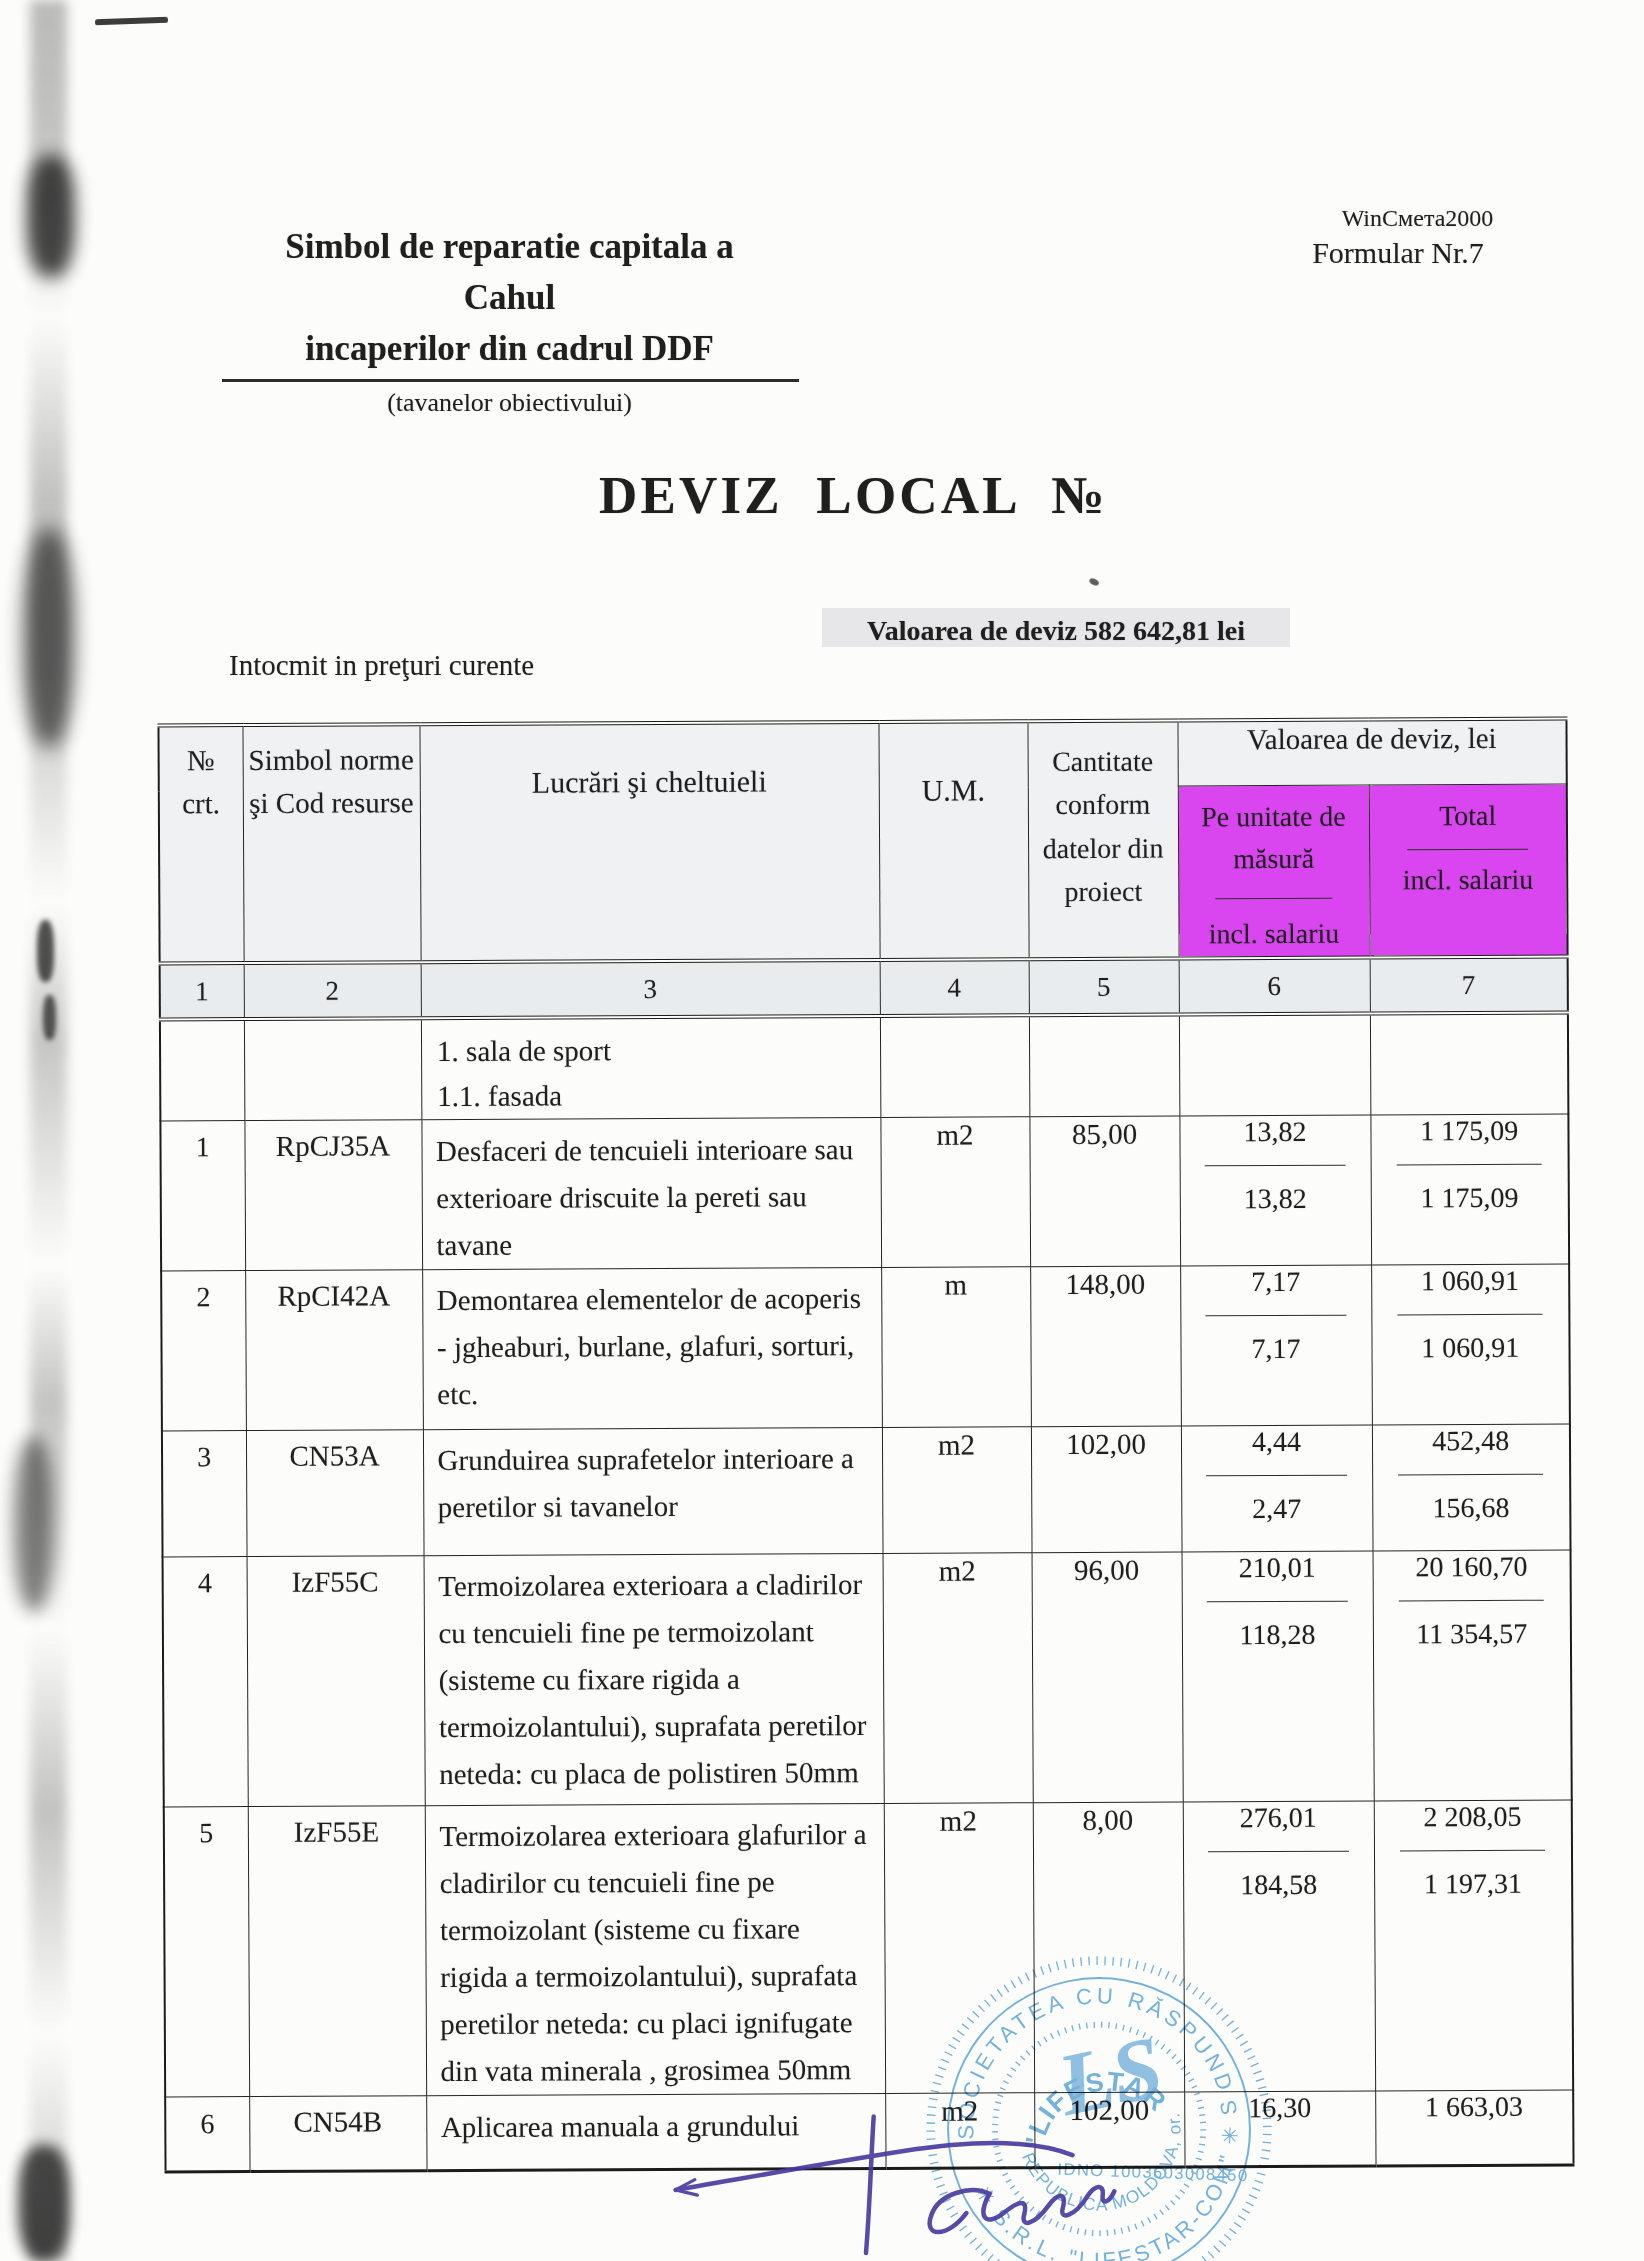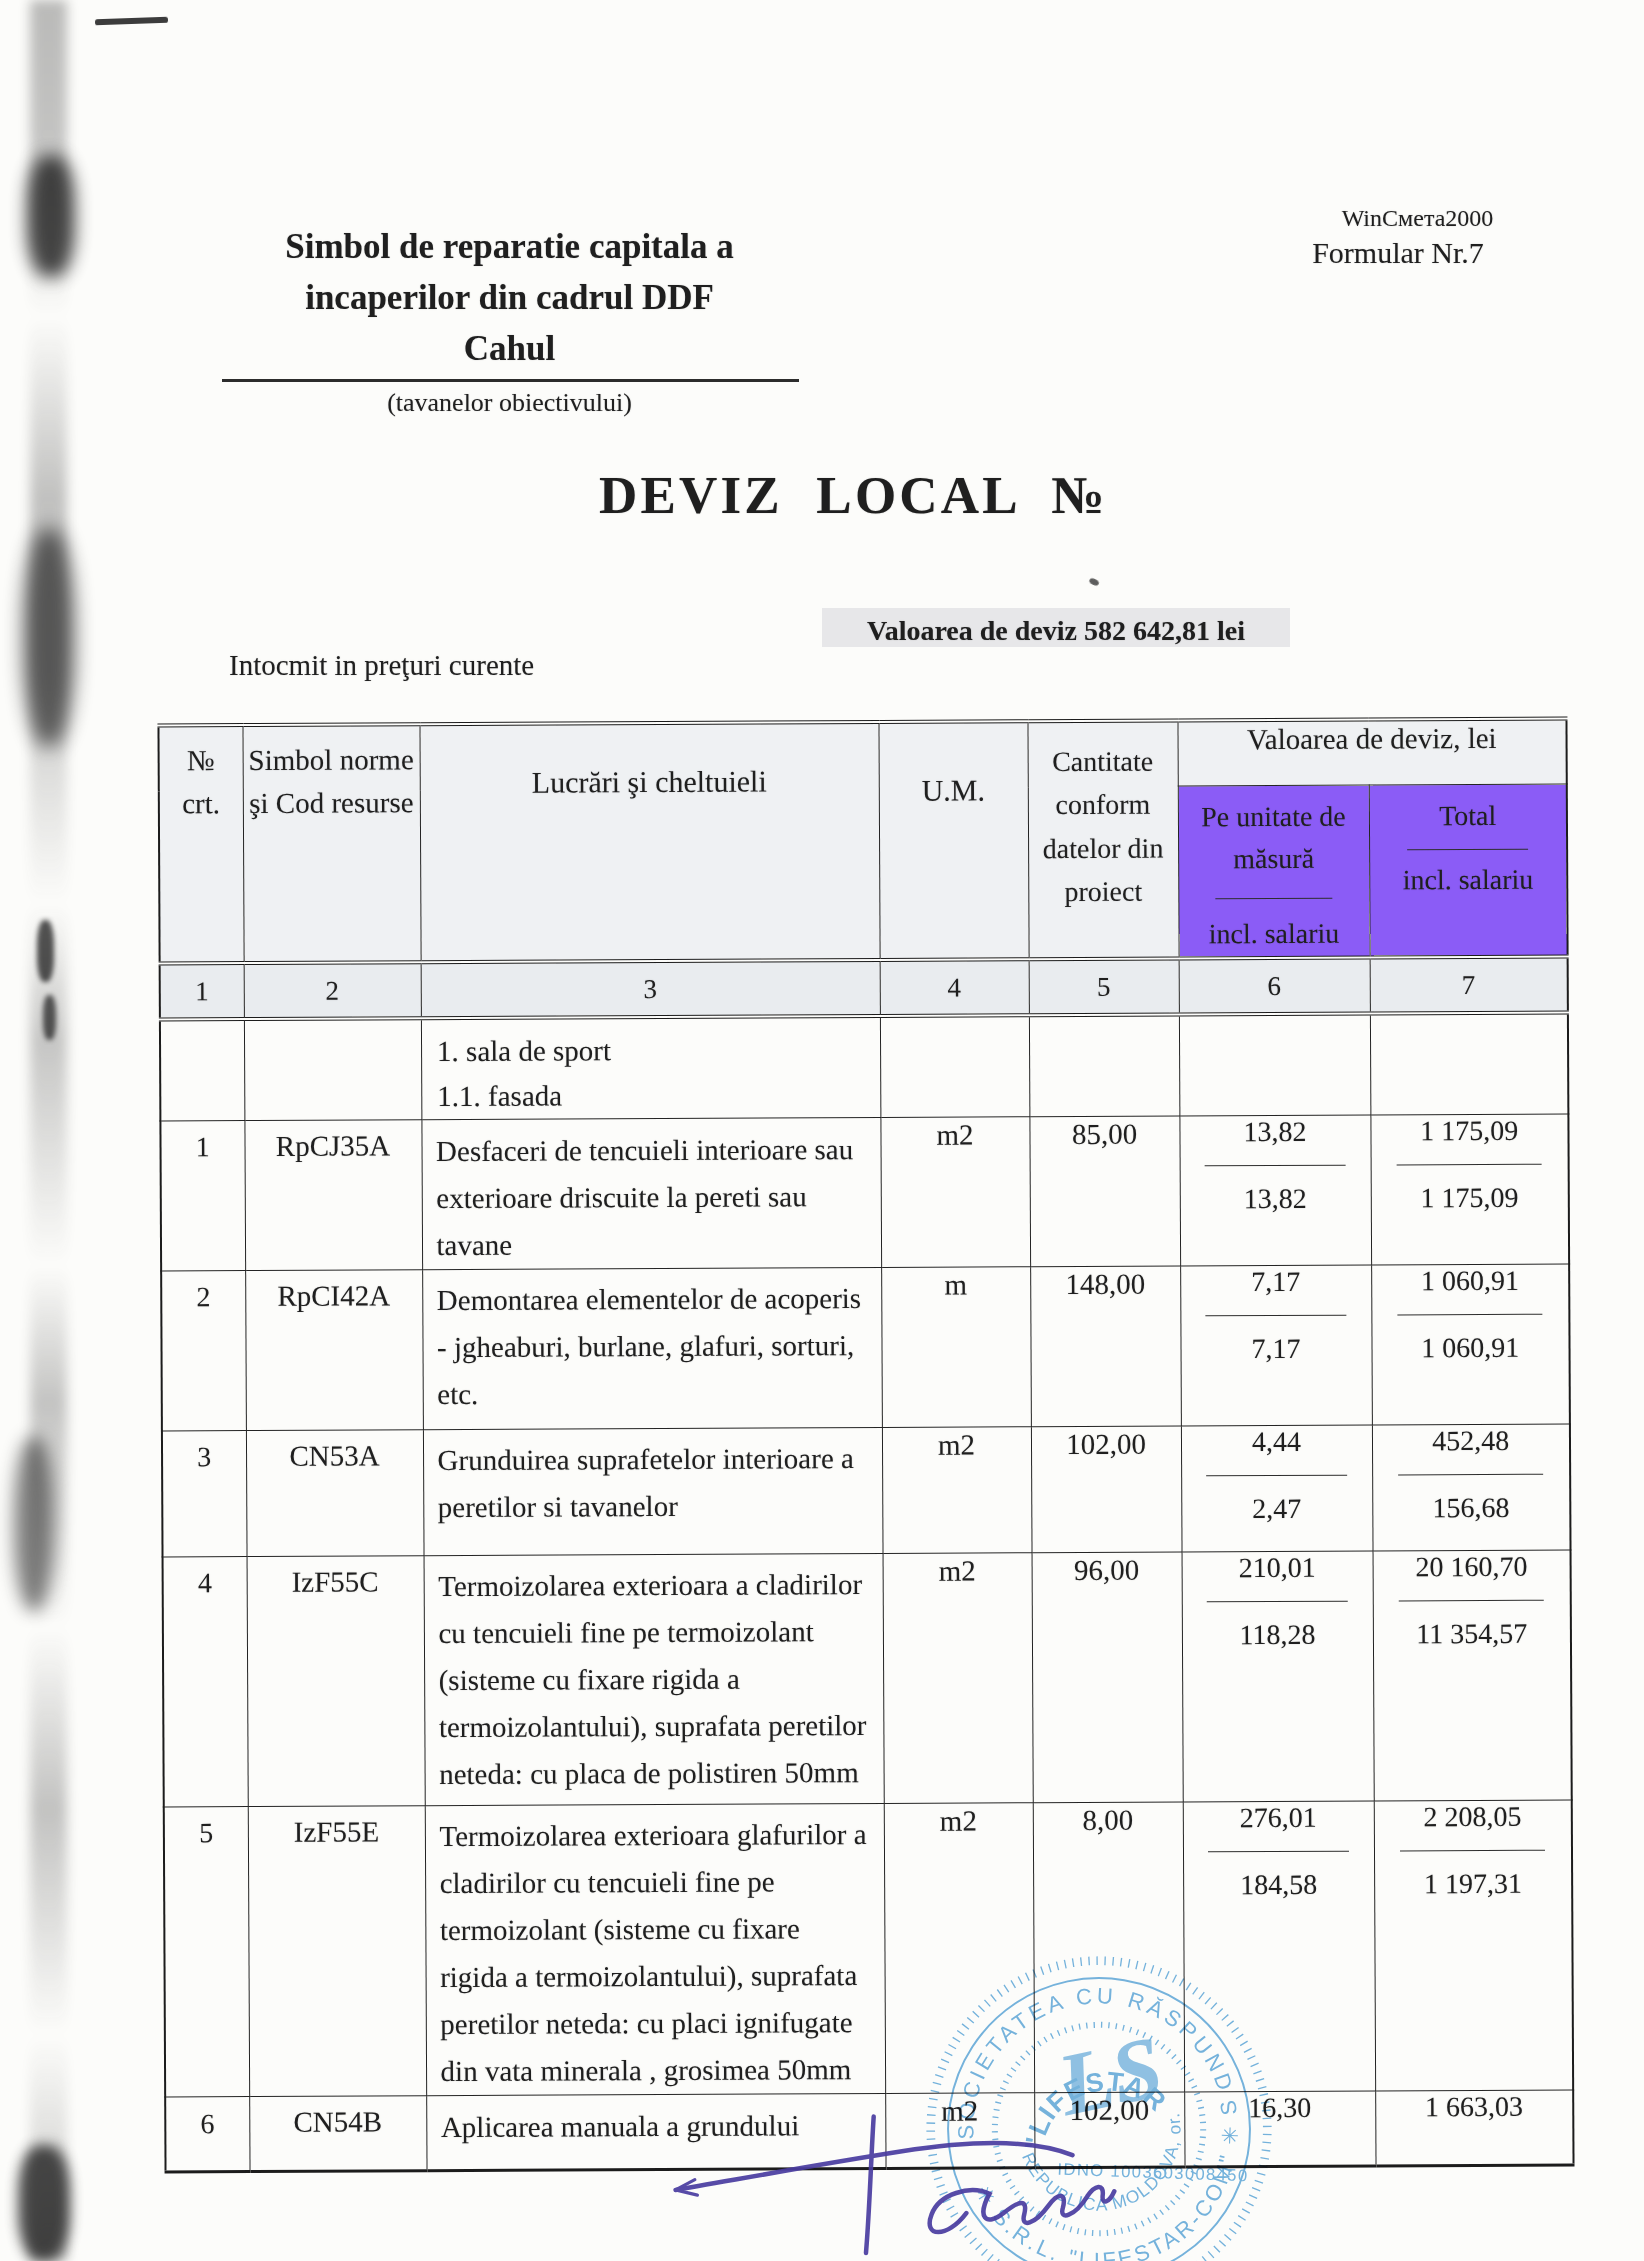--- a/index.html
+++ b/index.html
@@ -32,21 +32,21 @@
     transform:rotate(-0.28deg);
     font-size:28px;
   }
   table.deviz td, table.deviz th{
     border:1.3px solid #242424; font-weight:normal; vertical-align:top;
     text-shadow:0 0 1.3px rgba(40,40,40,.28);
     overflow:hidden;
   }
   table.deviz{ border:2.6px solid #1c1c1c; }
   tr.hdr-row1 th{ border-top:4.5px double #1c1c1c; background:#eff1f3; }
-  tr.hdr-row2 th{ background:#8b5cf6; }
+  tr.hdr-row2 th{ background:#d946ef; }
   tr.num-row td{
     border-top:4.5px double #1c1c1c; border-bottom:4.5px double #1c1c1c;
     background:#e9ecef; text-align:center; font-size:27px; padding:0;
     height:52px; vertical-align:middle;
   }
   tr.last-row td{ border-bottom:3.2px solid #1c1c1c; }
 
   th.h-no, th.h-code{ padding-top:11.6px; text-align:center; line-height:1.5; font-size:29px;}
   th.h-works{ text-align:center; padding-top:40px; font-size:30px; }
   th.h-um{ text-align:center; padding-top:50px; font-size:30px; }
@@ -98,22 +98,22 @@
   <div class="art blob-c"></div>
   <div class="art blob-d"></div>
   <div class="art topline"></div>
   <div class="art speck"></div>
 
   <div class="app-label txt">WinСмета2000</div>
   <div class="form-label txt">Formular Nr.7</div>
 
   <div class="obj-title txt">
     <div>Simbol de reparatie capitala a</div>
+    <div>Cahul</div>
     <div>incaperilor din cadrul DDF</div>
-    <div>Cahul</div>
   </div>
   <div class="obj-underline"></div>
   <div class="obj-caption txt">(tavanelor obiectivului)</div>
 
   <div class="doc-title txt">DEVIZ  LOCAL  №</div>
   <div class="value-box txt">Valoarea de deviz  582 642,81 lei</div>
   <div class="prices-note txt">Intocmit in preţuri  curente</div>
 
   <table class="deviz">
     <colgroup>

